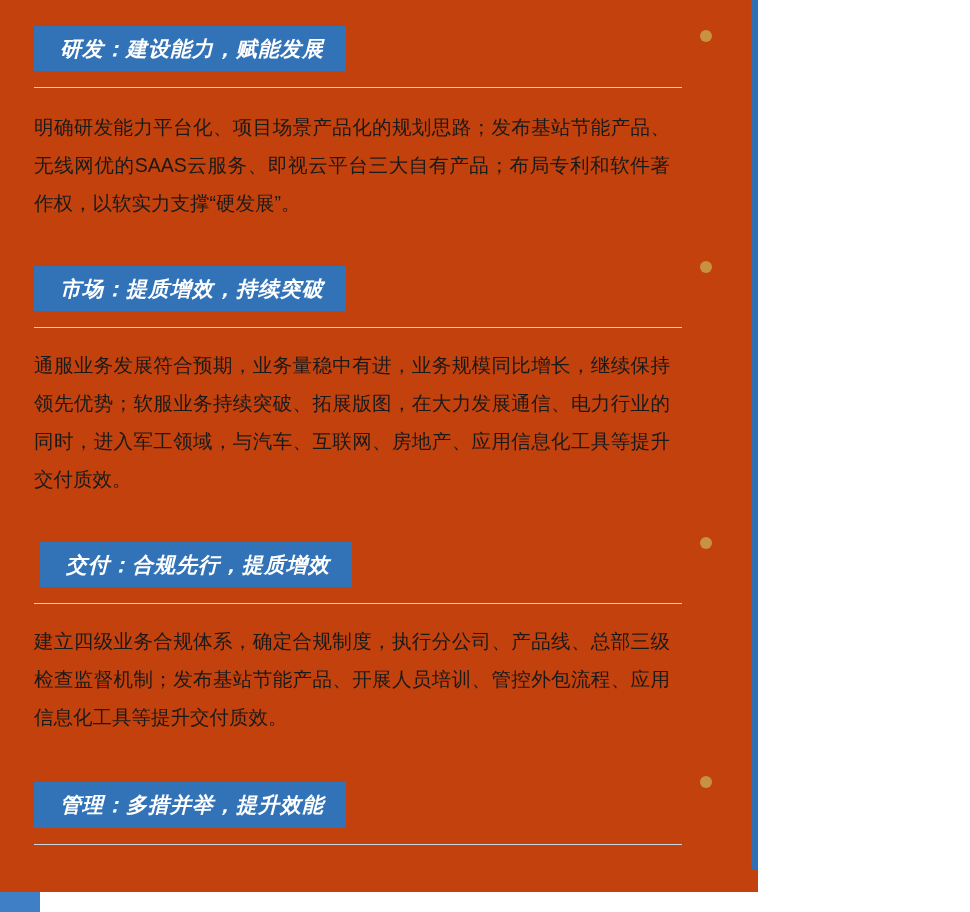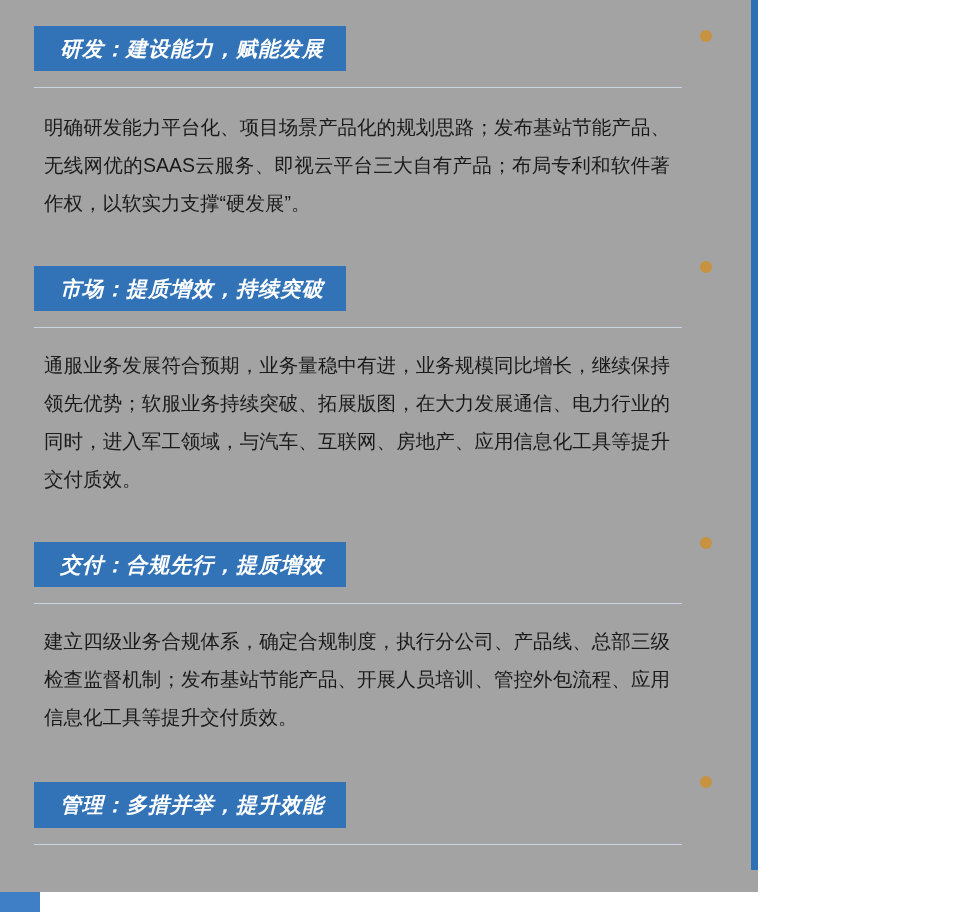--- a/index.html
+++ b/index.html
@@ -10,21 +10,21 @@
     width: 970px;
     height: 912px;
     background: #ffffff;
     font-family: "Liberation Sans", sans-serif;
     overflow: hidden;
   }
   .page {
     position: relative;
     width: 772px;
     height: 912px;
-    background: #a3a3a3;
+    background: #c2410c;
     box-sizing: border-box;
   }
   
   .right-bar-outer {
     position: absolute;
     top: 0;
     right: 0;
     width: 14px;
     height: 912px;
     background: #ffffff;
@@ -93,28 +93,28 @@
   .divider {
     height: 1px;
     background: #c9d6e2;
     margin: 16px 0 0 34px;
     margin-right: 30px;
   }
   .body-text {
     font-size: 19.5px;
     color: #1a1a1a;
     line-height: 1.95;
-    margin: 18px 34px 0 44px;
+    margin: 18px 34px 0 34px;
     margin-right: 42px;
     text-align: justify;
     font-family: "Liberation Sans", sans-serif;
   }
   .sec-0 .body-text { margin-top: 20px; }
   .sec-1 .section-header-wrap { padding-top: 44px; }
-  .sec-2 .section-header-wrap { padding-top: 44px; }
+  .sec-2 .section-header-wrap { padding-top: 44px; padding-left: 6px; }
   .sec-3 .section-header-wrap { padding-top: 46px; }
 </style>
 </head>
 <body>
 
 <div class="page">
 
   <div class="content">
 
     <div class="section sec-0">

